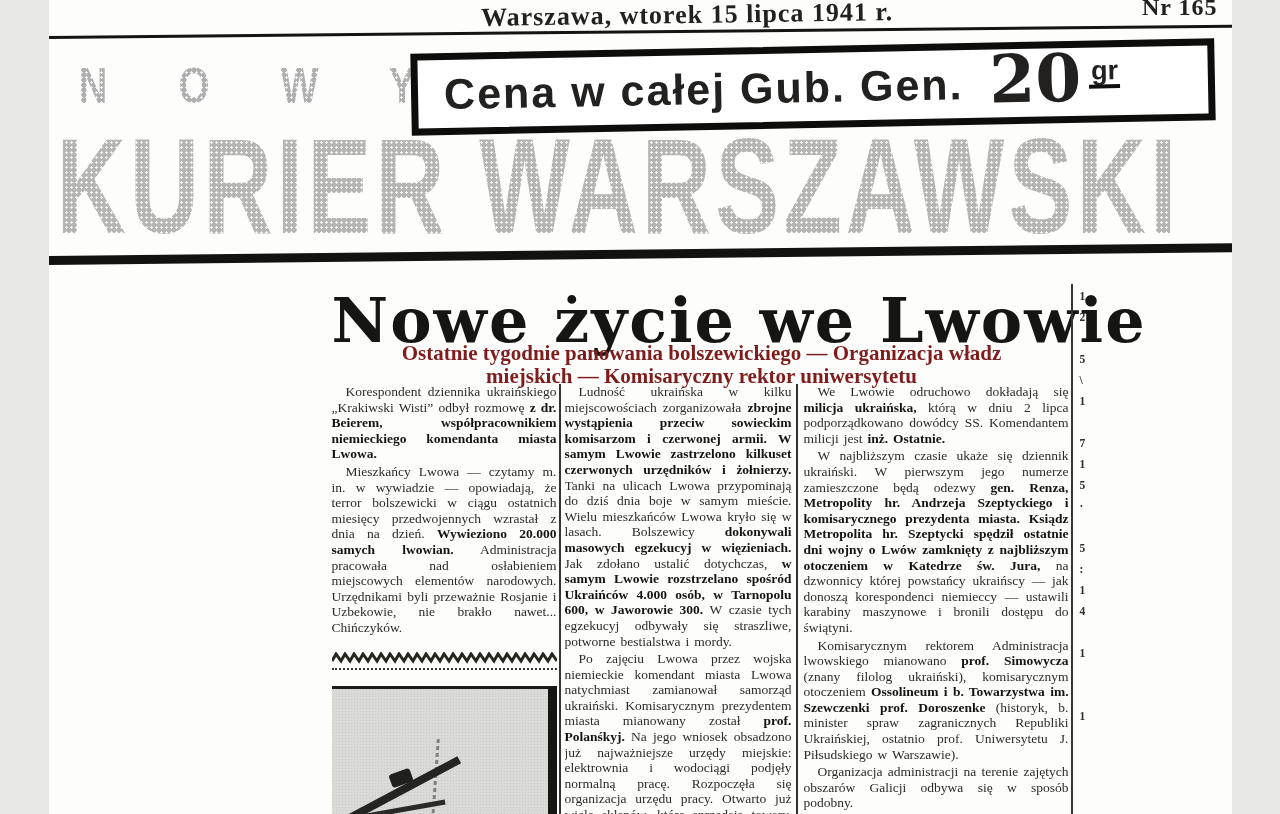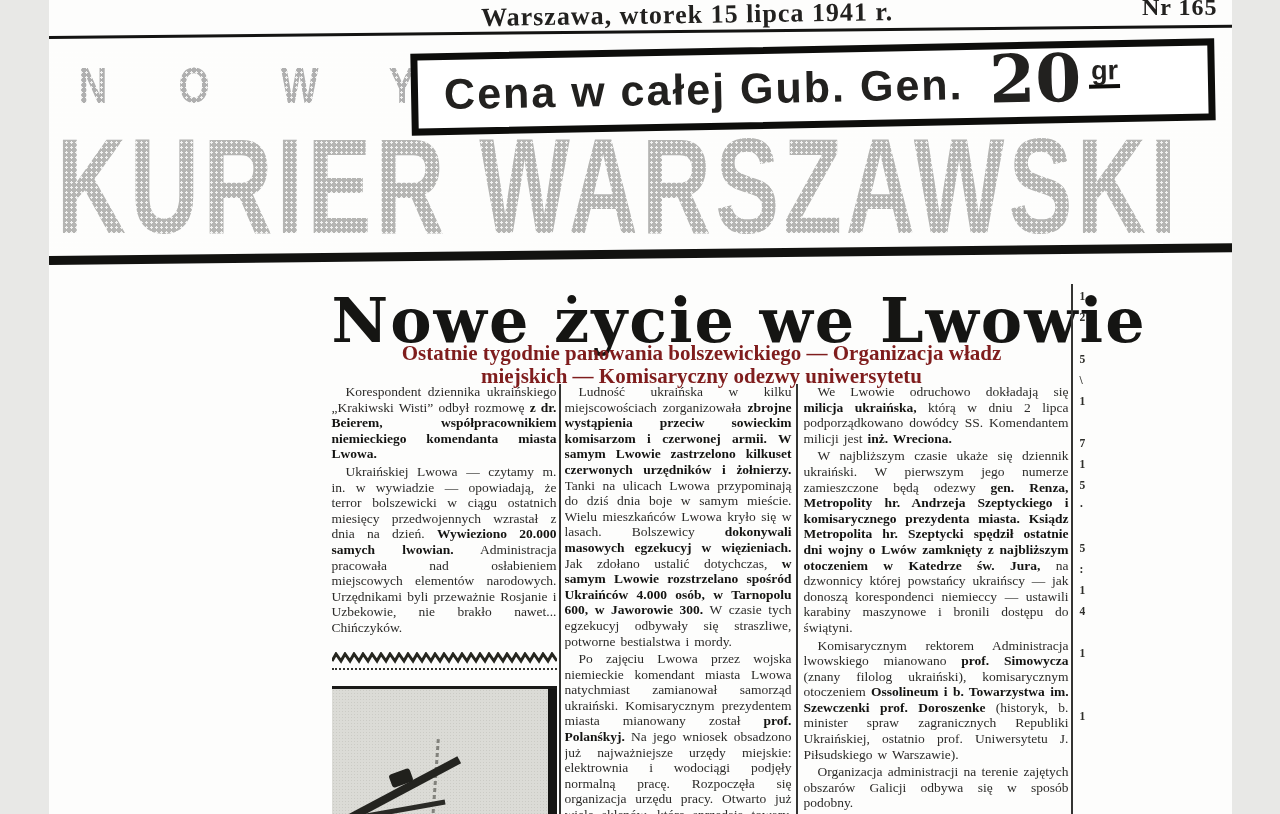--- a/index.html
+++ b/index.html
@@ -119,33 +119,33 @@
     <span class="price-text">Cena w całej Gub. Gen.</span>
     <span class="price-num">20</span>
     <span class="price-unit">gr</span>
   </div>
 
   <div class="rule-thick"></div>
 
   <div class="headline">Nowe życie we Lwowie</div>
   <div class="subhead">
     <div>Ostatnie tygodnie panowania bolszewickiego — Organizacja władz</div>
-    <div>miejskich — Komisaryczny odezwy uniwersytetu</div>
+    <div>miejskich — Komisaryczny rektor uniwersytetu</div>
   </div>
 
   <div class="col" id="col-0">
       <p class="ind"><span>Korespondent dziennika ukraińskiego „Krakiwski Wisti” odbył rozmowę </span><b>z dr. Beierem, współpracownikiem niemieckiego komendanta miasta Lwowa.</b></p>
-      <p class="ind"><span>Ukraińskiej Lwowa — czytamy m. in. w wywiadzie — opowiadają, że terror bolszewicki w ciągu ostatnich miesięcy przedwojennych wzrastał z dnia na dzień. </span><b>Wywieziono 20.000 samych lwowian.</b><span> Administracja pracowała nad osłabieniem miejscowych elementów narodowych. Urzędnikami byli przeważnie Rosjanie i Uzbekowie, nie brakło nawet... Chińczyków.</span></p>
+      <p class="ind"><span>Mieszkańcy Lwowa — czytamy m. in. w wywiadzie — opowiadają, że terror bolszewicki w ciągu ostatnich miesięcy przedwojennych wzrastał z dnia na dzień. </span><b>Wywieziono 20.000 samych lwowian.</b><span> Administracja pracowała nad osłabieniem miejscowych elementów narodowych. Urzędnikami byli przeważnie Rosjanie i Uzbekowie, nie brakło nawet... Chińczyków.</span></p>
     </div>
   <div class="col" id="col-1">
       <p class="ind"><span>Ludność ukraińska w kilku miejscowościach zorganizowała </span><b>zbrojne wystąpienia przeciw sowieckim komisarzom i czerwonej armii. W samym Lwowie zastrzelono kilkuset czerwonych urzędników i żołnierzy.</b><span> Tanki na ulicach Lwowa przypominają do dziś dnia boje w samym mieście. Wielu mieszkańców Lwowa kryło się w lasach. Bolszewicy </span><b>dokonywali masowych egzekucyj w więzieniach.</b><span> Jak zdołano ustalić dotychczas, </span><b>w samym Lwowie rozstrzelano spośród Ukraińców 4.000 osób, w Tarnopolu 600, w Jaworowie 300.</b><span> W czasie tych egzekucyj odbywały się straszliwe, potworne bestialstwa i mordy.</span></p>
       <p class="ind"><span>Po zajęciu Lwowa przez wojska niemieckie komendant miasta Lwowa natychmiast zamianował samorząd ukraiński. Komisarycznym prezydentem miasta mianowany został </span><b>prof. Polanśkyj.</b><span> Na jego wniosek obsadzono już najważniejsze urzędy miejskie: elektrownia i wodociągi podjęły normalną pracę. Rozpoczęła się organizacja urzędu pracy. Otwarto już wiele sklepów, które sprzedają towary. Niemieckie władze wojskowe w porozumieniu z samorządem dokładają wszelkich starań celem zaopatrzenia ludności miasta — w</span></p>
     </div>
   <div class="col" id="col-2">
-      <p class="ind"><span>We Lwowie odruchowo dokładają się </span><b>milicja ukraińska,</b><span> którą w dniu 2 lipca podporządkowano dowódcy SS. Komendantem milicji jest </span><b>inż. Wreciona.</b></p>
+      <p class="ind"><span>We Lwowie odruchowo dokładają się </span><b>milicja ukraińska,</b><span> którą w dniu 2 lipca podporządkowano dowódcy SS. Komendantem milicji jest </span><b>inż. Ostatnie.</b></p>
       <p class="ind"><span>W najbliższym czasie ukaże się dziennik ukraiński. W pierwszym jego numerze zamieszczone będą odezwy </span><b>gen. Renza, Metropolity hr. Andrzeja Szeptyckiego i komisarycznego prezydenta miasta. Ksiądz Metropolita hr. Szeptycki spędził ostatnie dni wojny o Lwów zamknięty z najbliższym otoczeniem w Katedrze św. Jura,</b><span> na dzwonnicy której powstańcy ukraińscy — jak donoszą korespondenci niemieccy — ustawili karabiny maszynowe i bronili dostępu do świątyni.</span></p>
       <p class="ind"><span>Komisarycznym rektorem Administracja lwowskiego mianowano </span><b>prof. Simowycza</b><span> (znany filolog ukraiński), komisarycznym otoczeniem </span><b>Ossolineum i b. Towarzystwa im. Szewczenki prof. Doroszenke</b><span> (historyk, b. minister spraw zagranicznych Republiki Ukraińskiej, ostatnio prof. Uniwersytetu J. Piłsudskiego w Warszawie).</span></p>
       <p class="ind"><span>Organizacja administracji na terenie zajętych obszarów Galicji odbywa się w sposób podobny.</span></p>
     </div>
 
   <div class="vrule" id="vrule-1"></div>
   <div class="vrule" id="vrule-2"></div>
   <div class="vrule" id="vrule-3"></div>
 
   <svg class="zigzag" viewBox="0 0 225 12" preserveAspectRatio="none">

